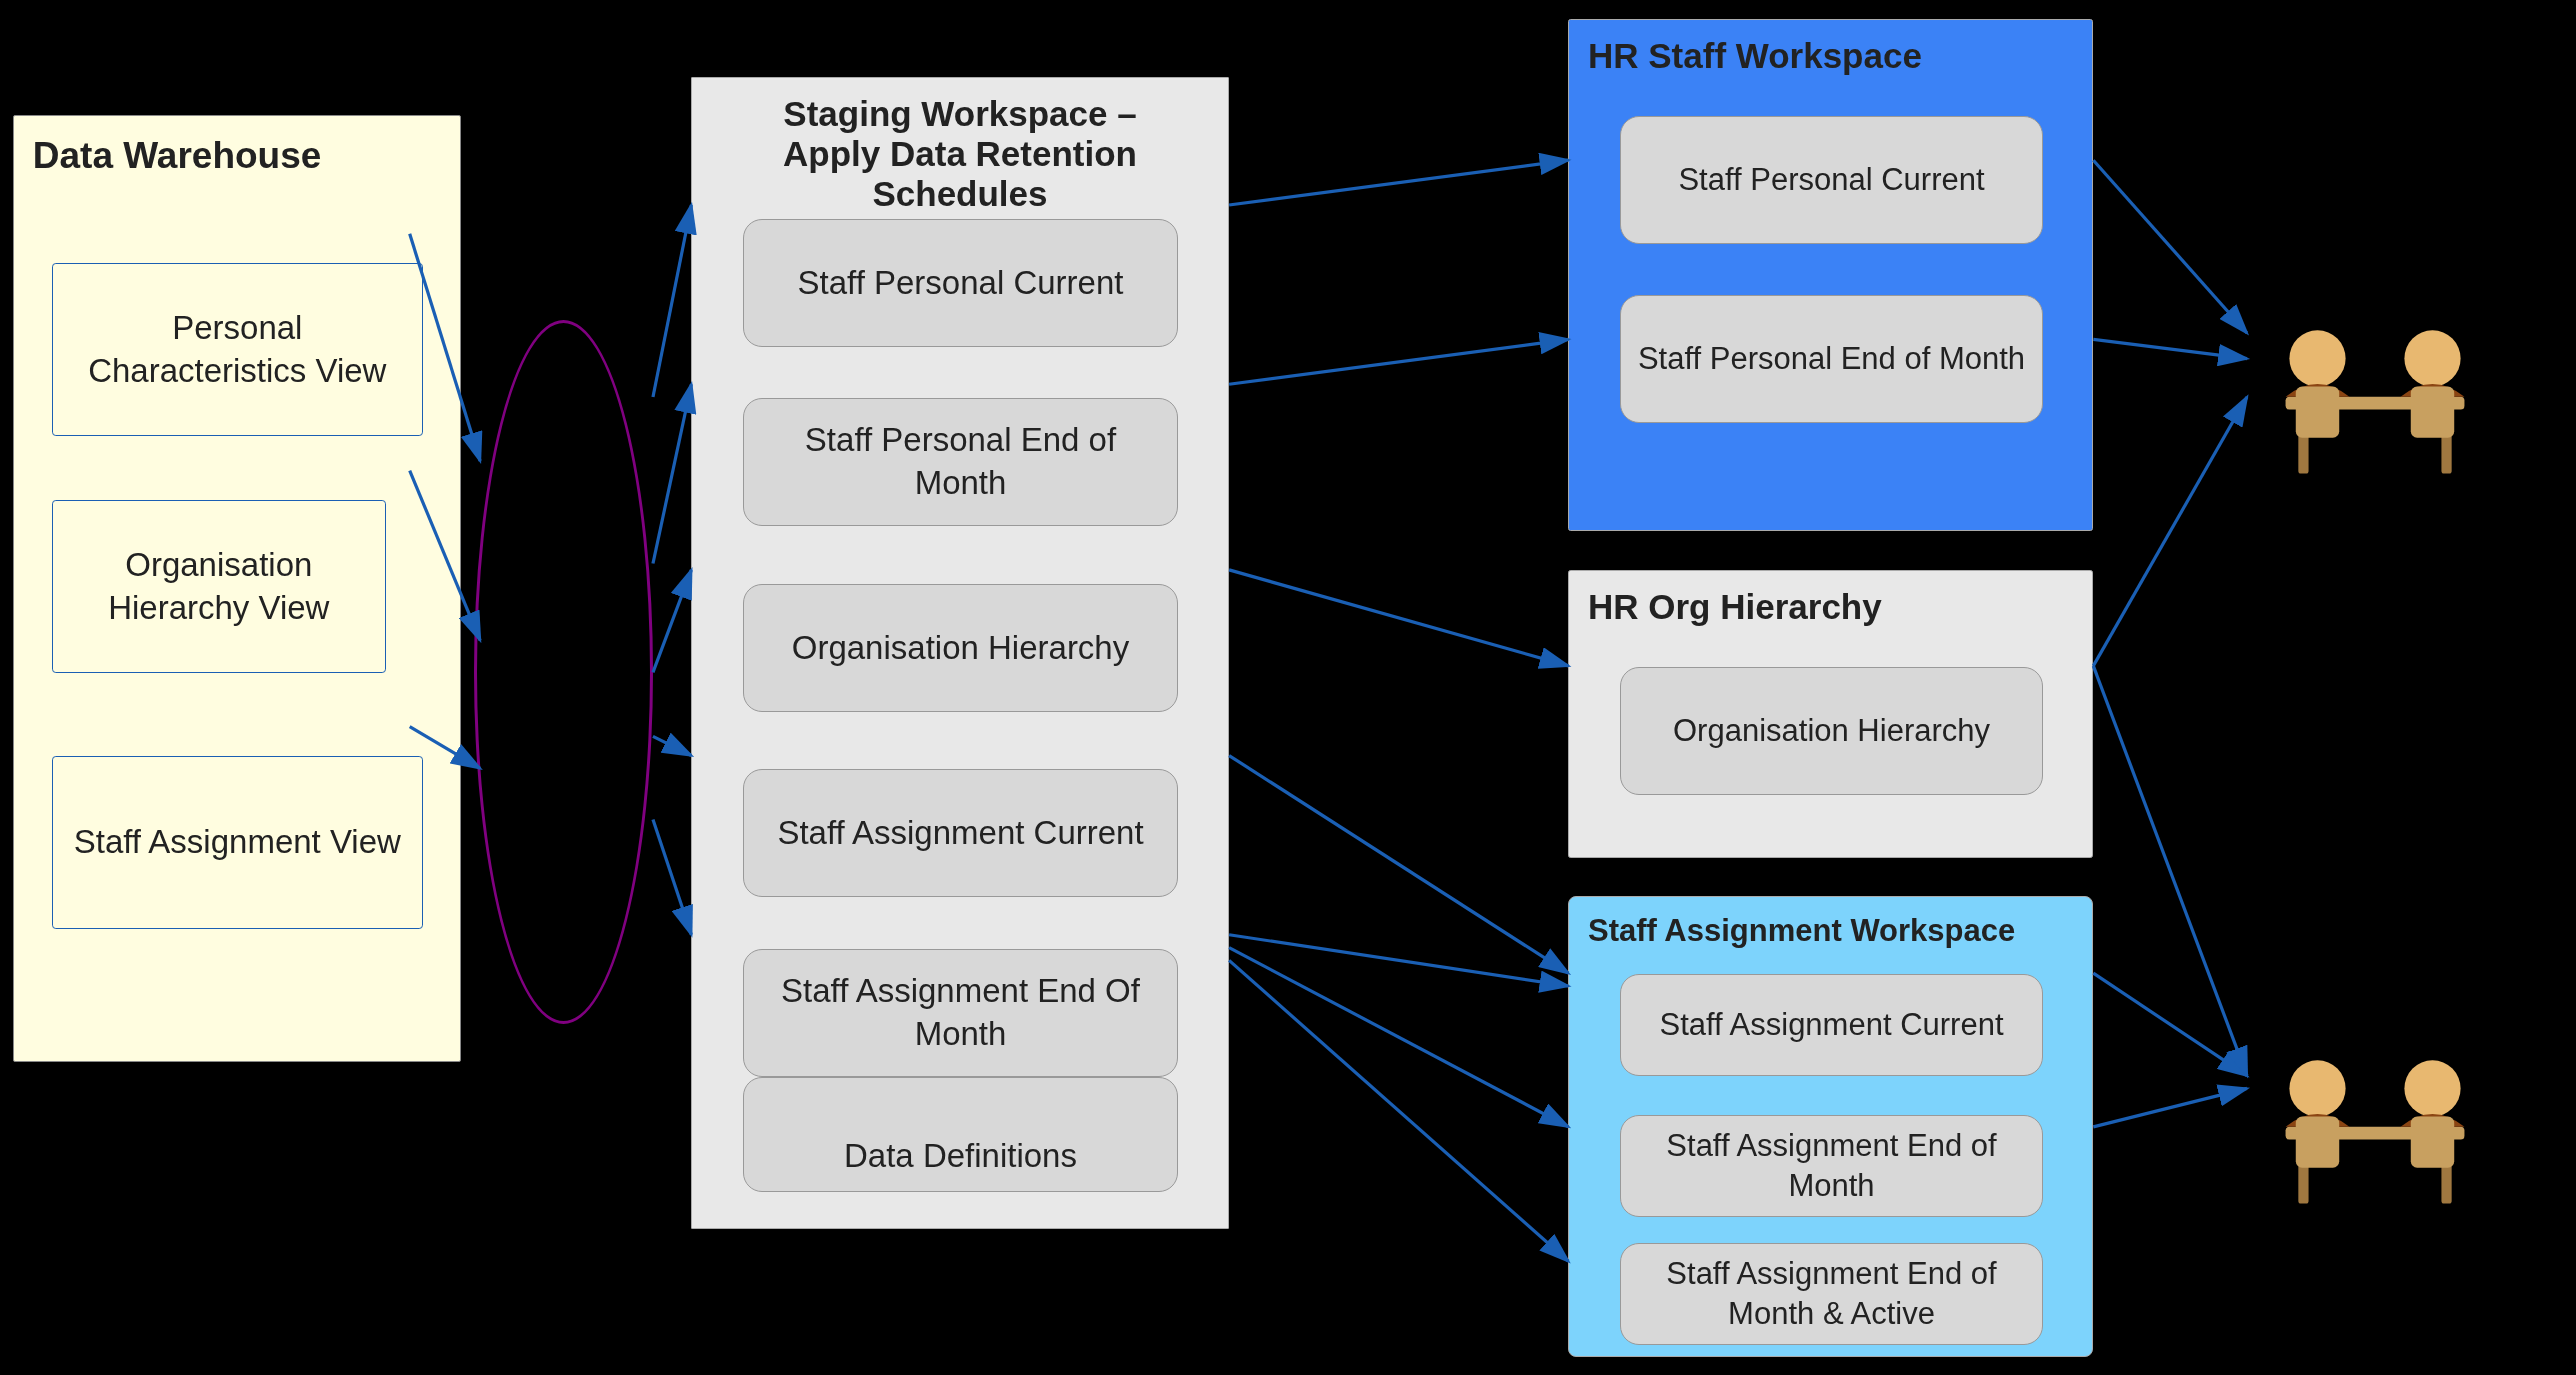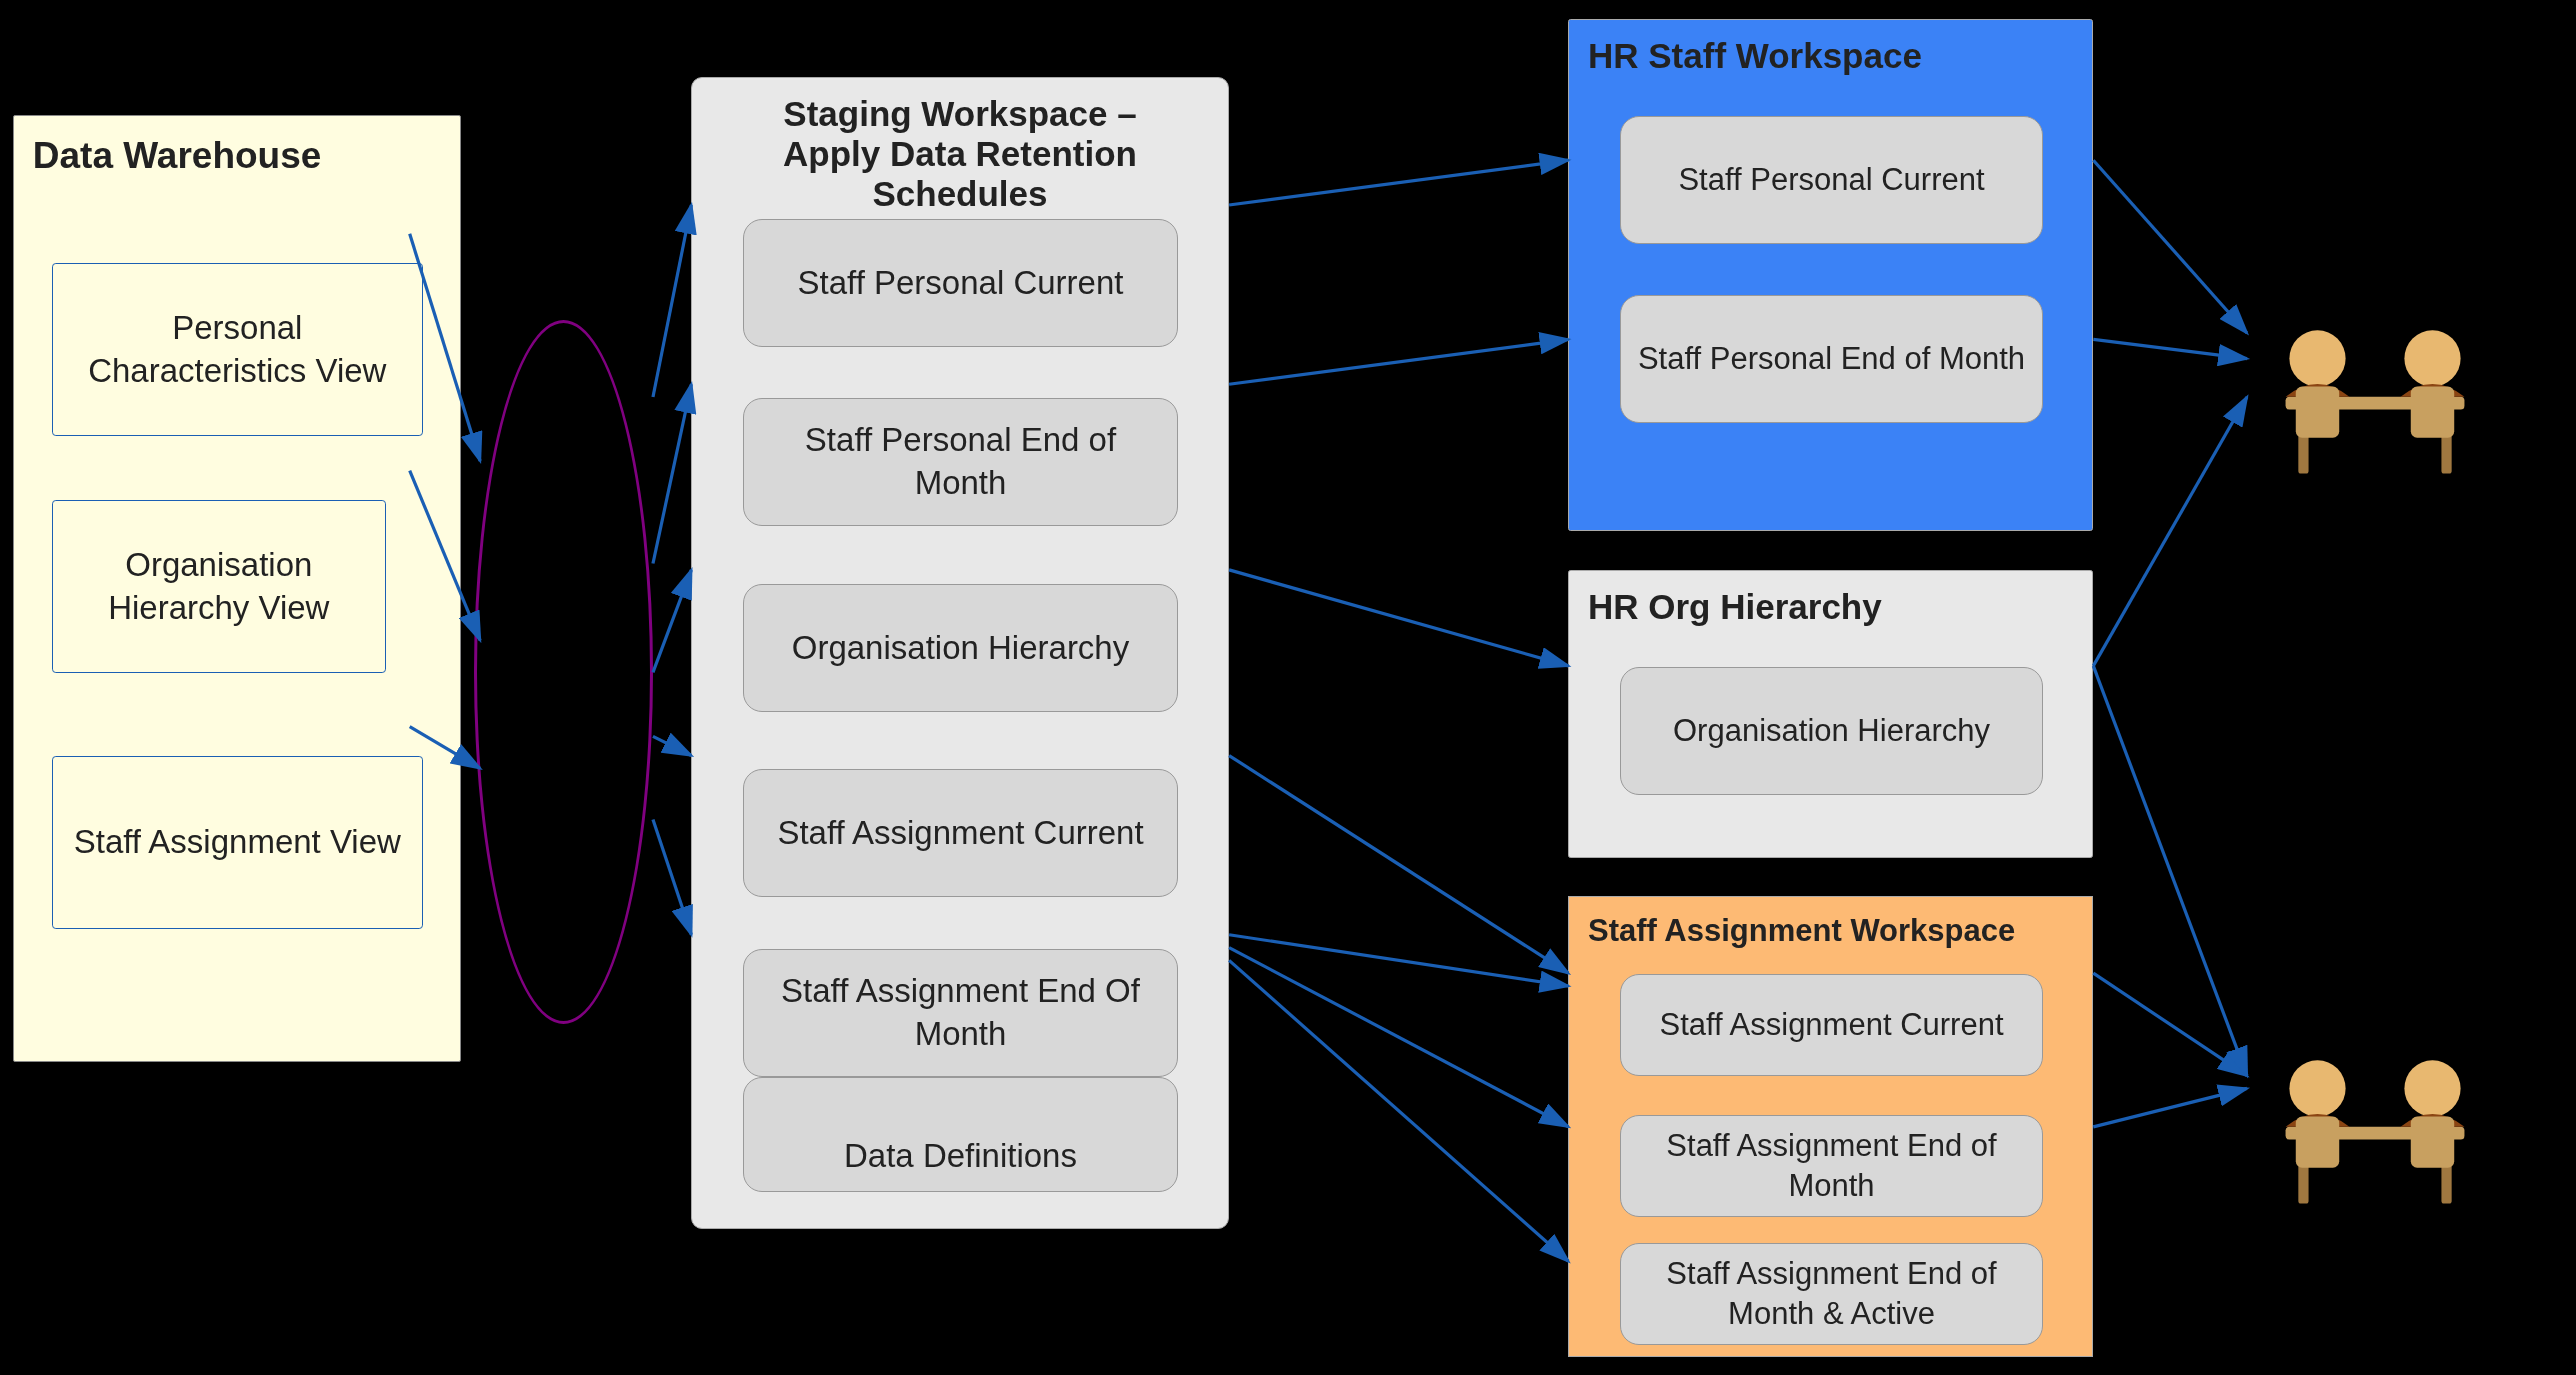--- a/index.html
+++ b/index.html
@@ -57,21 +57,21 @@
 
     
     .staging-workspace {
       position: absolute;
       left: 691px;
       top: 77px;
       width: 538px;
       height: 1152px;
       background: #e8e8e8;
       border: 1.3px solid #aaa;
-      border-radius: 11px;
+      border-radius: 1px;
     }
     .staging-title {
       position: absolute;
       top: 16px;
       left: 50%;
       transform: translateX(-50%);
       font-size: 35px;
       font-weight: 600;
       color: #222;
       text-align: center;
@@ -119,23 +119,23 @@
       border-radius: 2.6px;
     }
 
     
     .staff-assignment-workspace {
       position: absolute;
       left: 1568px;
       top: 896px;
       width: 525px;
       height: 461px;
-      background: #fdba74;
+      background: #7dd3fc;
       border: 1.3px solid #aaa;
-      border-radius: 0;
+      border-radius: 8px;
     }
 
     .workspace-title {
       position: absolute;
       top: 16px;
       left: 19px;
       font-size: 35px;
       font-weight: 600;
       color: #222;
     }

